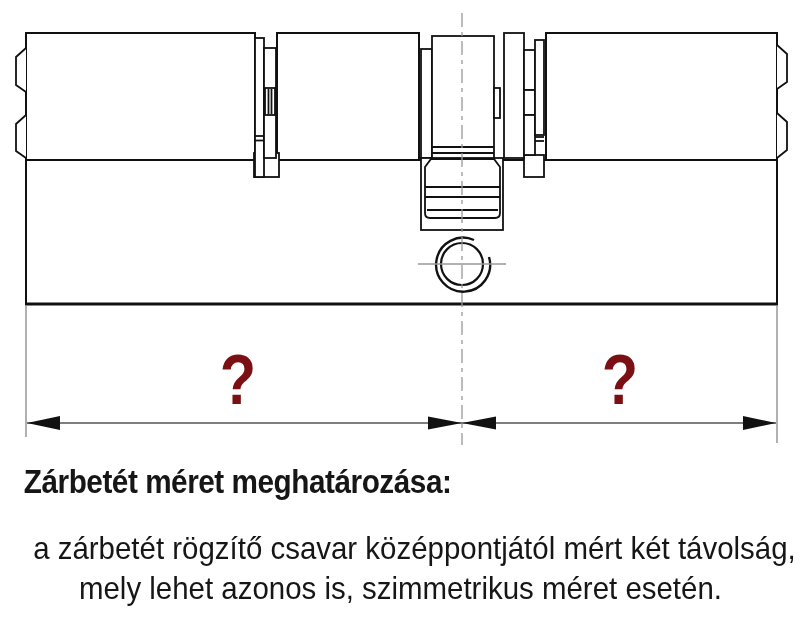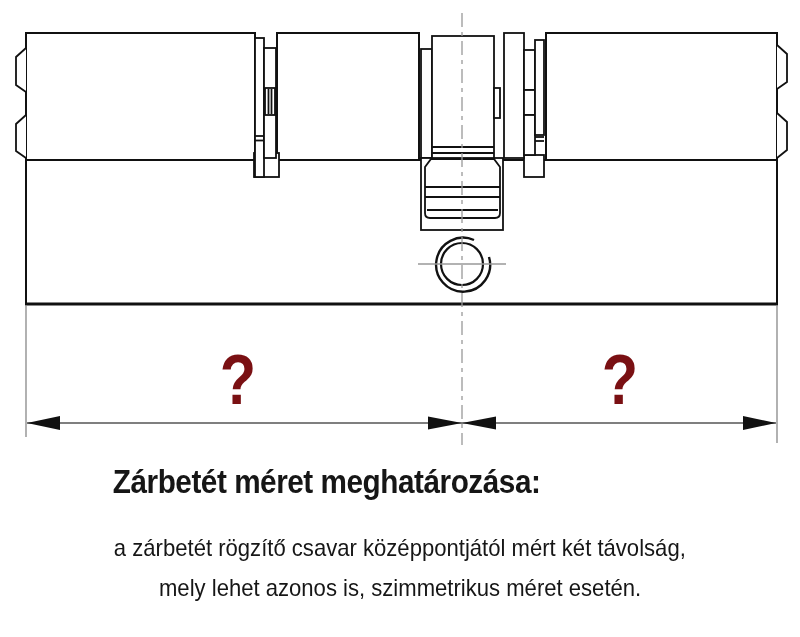--- a/index.html
+++ b/index.html
@@ -19,29 +19,29 @@
     line-height:70px;
     font-weight:bold;
     color:#7a1013;
     transform:scaleX(0.85);
     transform-origin:50% 50%;
   }
   .qmark.left{left:193px;top:345px;}
   .qmark.right{left:575px;top:345px;}
   .title{
     position:absolute;left:0;top:461px;width:653px;
-    margin:0;text-align:center;
+    margin:0;
     font-size:33px;line-height:42px;font-weight:bold;color:#161616;
     letter-spacing:-0.5px;
   }
   .title .condense{display:inline-block;transform:scaleX(0.90);transform-origin:50% 50%;white-space:nowrap;}
   .desc{
     position:absolute;left:0;top:528px;width:800px;
     margin:0;text-align:center;
-    font-size:24px;line-height:40px;font-weight:normal;color:#161616;
+    font-size:32px;line-height:40px;font-weight:normal;color:#161616;
   }
   .desc .condense{display:inline-block;transform:scaleX(0.92);transform-origin:50% 50%;white-space:nowrap;}
 </style>
 </head>
 <body>
 
 <div class="canvas">
 
   <svg class="drawing" width="800" height="460" viewBox="0 0 800 460" xmlns="http://www.w3.org/2000/svg">
 

